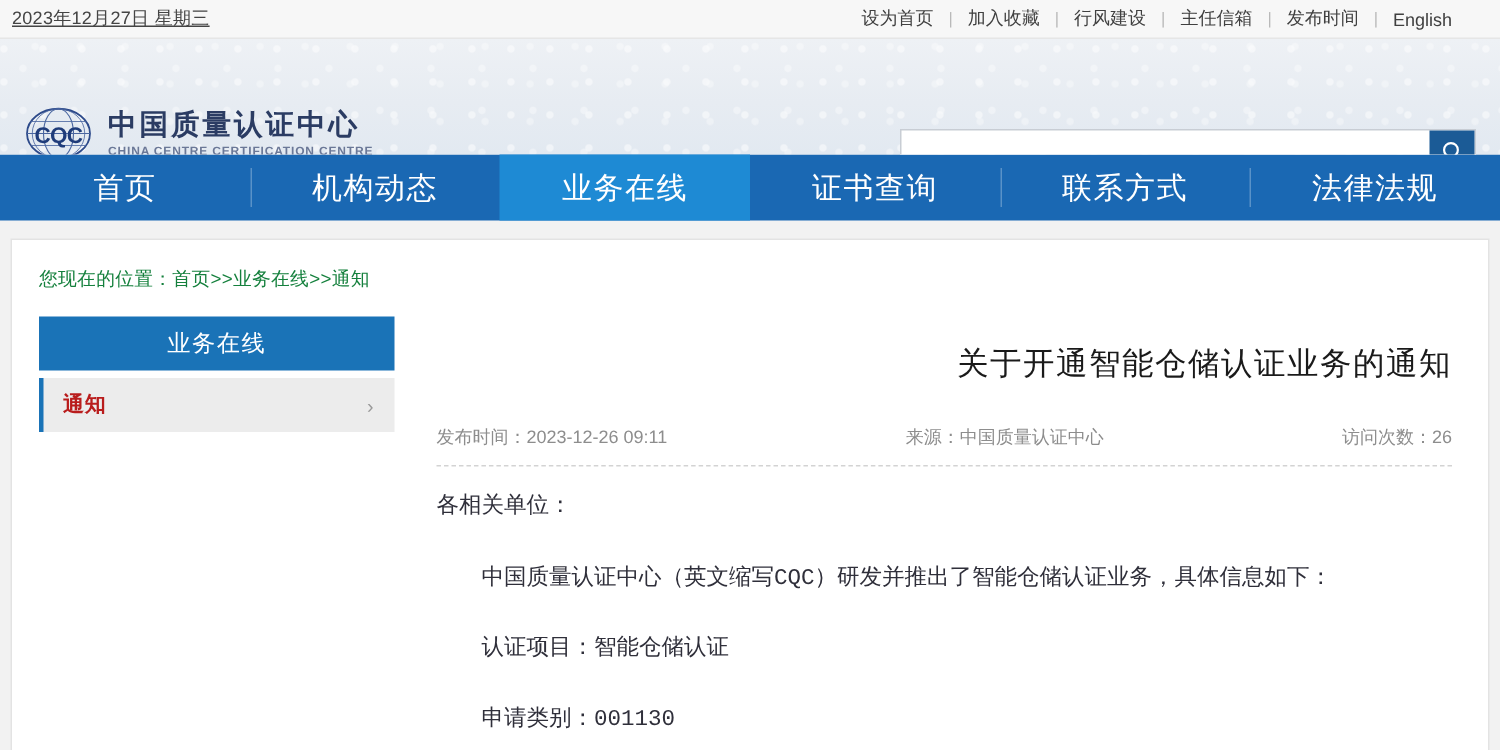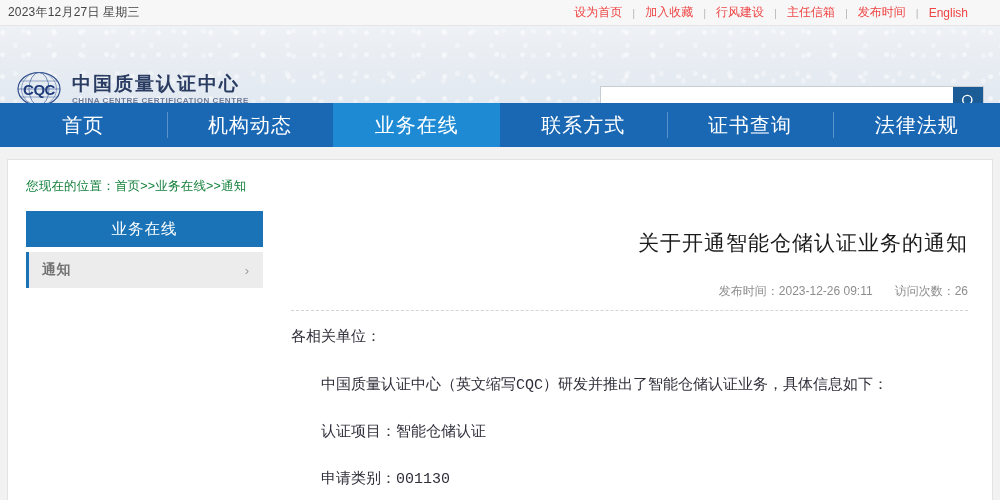--- a/index.html
+++ b/index.html
@@ -31,30 +31,31 @@
     align-items: center;
     justify-content: space-between;
     padding: 0 22px 0 8px;
     box-sizing: border-box;
   }
   .topbar-date {
     font-size: 12px;
     color: #444444;
     letter-spacing: .2px;
     white-space: nowrap;
+    text-decoration: underline;
   }
   .topbar-links {
     display: flex;
     align-items: center;
     font-size: 12px;
     color: #444444;
     white-space: nowrap;
   }
   .topbar-links .tl {
-    color: #ef4444;
+    color: #404040;
     text-decoration: none;
     padding: 0 10px;
   }
   .topbar-links .sep {
     color: #b9b9b9;
     font-size: 11px;
   }
 
   
   .masthead {
@@ -225,21 +226,21 @@
     align-items: center;
     padding: 0 14px 0 13px;
     border-left: 3px solid #1a73b7;
     box-sizing: border-box;
     cursor: pointer;
   }
   .sidebar-item-label {
     flex: 1 1 auto;
     font-size: 14px;
     font-weight: 700;
-    color: #737373;
+    color: #b91c1c;
     letter-spacing: .5px;
   }
   .chev {
     color: #9a9a9a;
     font-size: 13px;
     line-height: 1;
   }
 
   
   .article {
@@ -253,21 +254,21 @@
     font-weight: 400;
     color: #1a1a1a;
     letter-spacing: 1px;
     margin: 18px 0 0 0;
     line-height: 1.3;
   }
   .article-meta {
     margin-top: 27px;
     display: flex;
     align-items: center;
-    justify-content: flex-end;
+    justify-content: space-between;
     gap: 22px;
     font-size: 12px;
     color: #8d8d8d;
     white-space: nowrap;
   }
   .divider {
     margin-top: 10px;
     border: 0;
     border-top: 1px dashed #d3d3d3;
     height: 0;
@@ -334,22 +335,22 @@
           <line x1="12.6" y1="12.4" x2="16.4" y2="16.2" stroke="#ffffff" stroke-width="1.9" stroke-linecap="round"></line>
         </svg>
       </button>
     </div>
   </div>
 
   <div class="nav">
     <div class="nav-item">首页</div>
     <div class="nav-item">机构动态</div>
     <div class="nav-item active">业务在线</div>
+    <div class="nav-item">证书查询</div>
     <div class="nav-item">联系方式</div>
-    <div class="nav-item">证书查询</div>
     <div class="nav-item">法律法规</div>
   </div>
 
   <div class="content">
 
     <div class="breadcrumb">您现在的位置：首页&gt;&gt;业务在线&gt;&gt;通知</div>
 
     <div class="cols">
 
       <div class="sidebar">
@@ -358,20 +359,21 @@
           <span class="sidebar-item-label">通知</span>
           <span class="chev">›</span>
         </div>
       </div>
 
       <div class="article">
         <h1 class="article-title">关于开通智能仓储认证业务的通知</h1>
 
         <div class="article-meta">
           <span><span>发布时间：</span><span>2023-12-26 09:11</span></span>
+          <span><span>来源：</span><span>中国质量认证中心</span></span>
           <span><span>访问次数：</span><span>26</span></span>
         </div>
 
         <hr class="divider">
 
         <div class="article-body">
           <p>各相关单位：</p>
           <p class="indent">中国质量认证中心（英文缩写CQC）研发并推出了智能仓储认证业务，具体信息如下：</p>
           <p class="indent">认证项目：智能仓储认证</p>
           <p class="indent">申请类别：001130</p>

